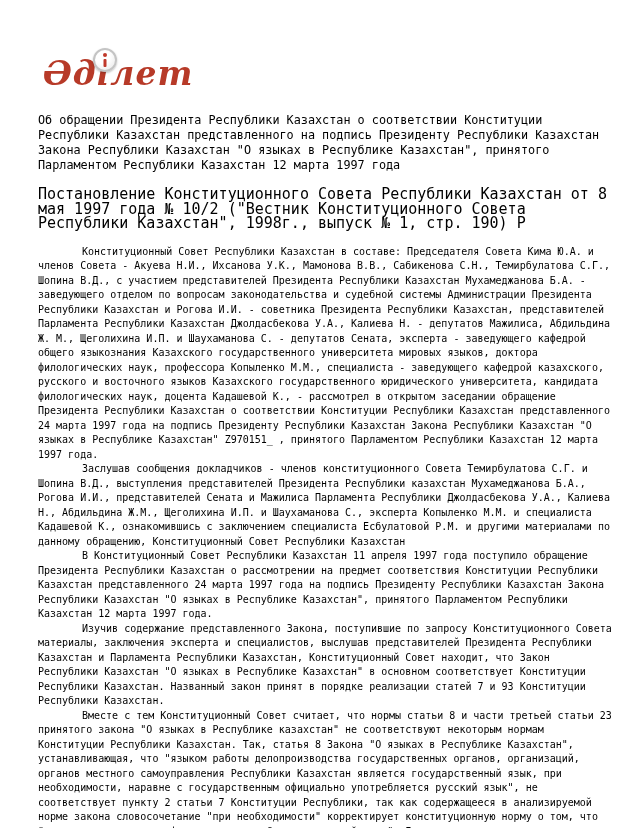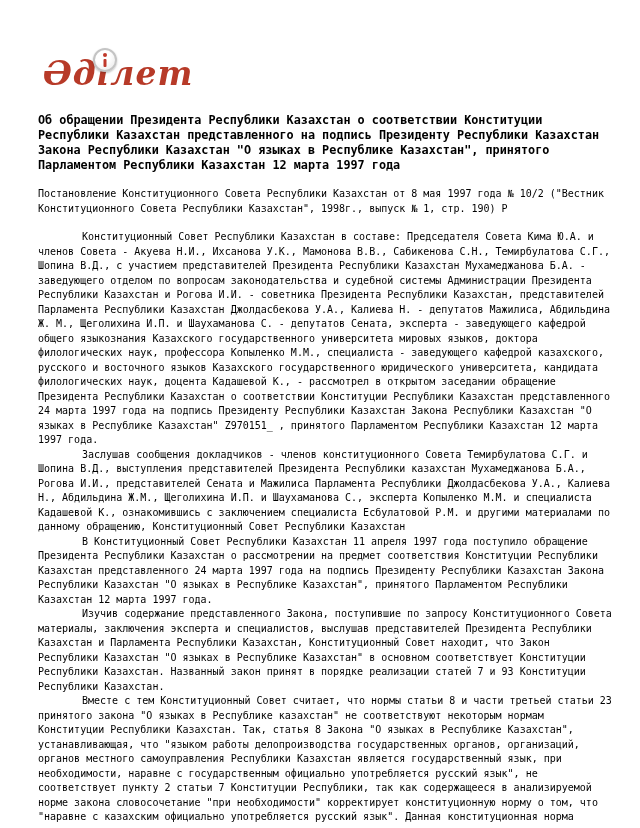--- a/index.html
+++ b/index.html
@@ -35,26 +35,26 @@
   .badge-dot{
     position:absolute;left:50%;top:3px;transform:translateX(-50%);
     width:4px;height:4px;background:#c0392b;border-radius:50%;
   }
   .badge-stem{
     position:absolute;left:50%;top:9px;transform:translateX(-50%);
     width:3px;height:8px;background:#c0392b;border-radius:1px;
   }
   .title{
     font-size:11.8px;
-    font-weight:bold;
+    font-weight:normal;
     line-height:15px;
     margin:14px 0 0 0;
   }
   .decree{
-    font-size:10px;
+    font-size:15px;
     line-height:14.5px;
     margin:14px 0 0 0;
   }
   .body-text{
     margin-top:14px;
     font-size:10px;
     line-height:14.5px;
   }
   .para{margin:0;text-indent:44px;}
 </style>

